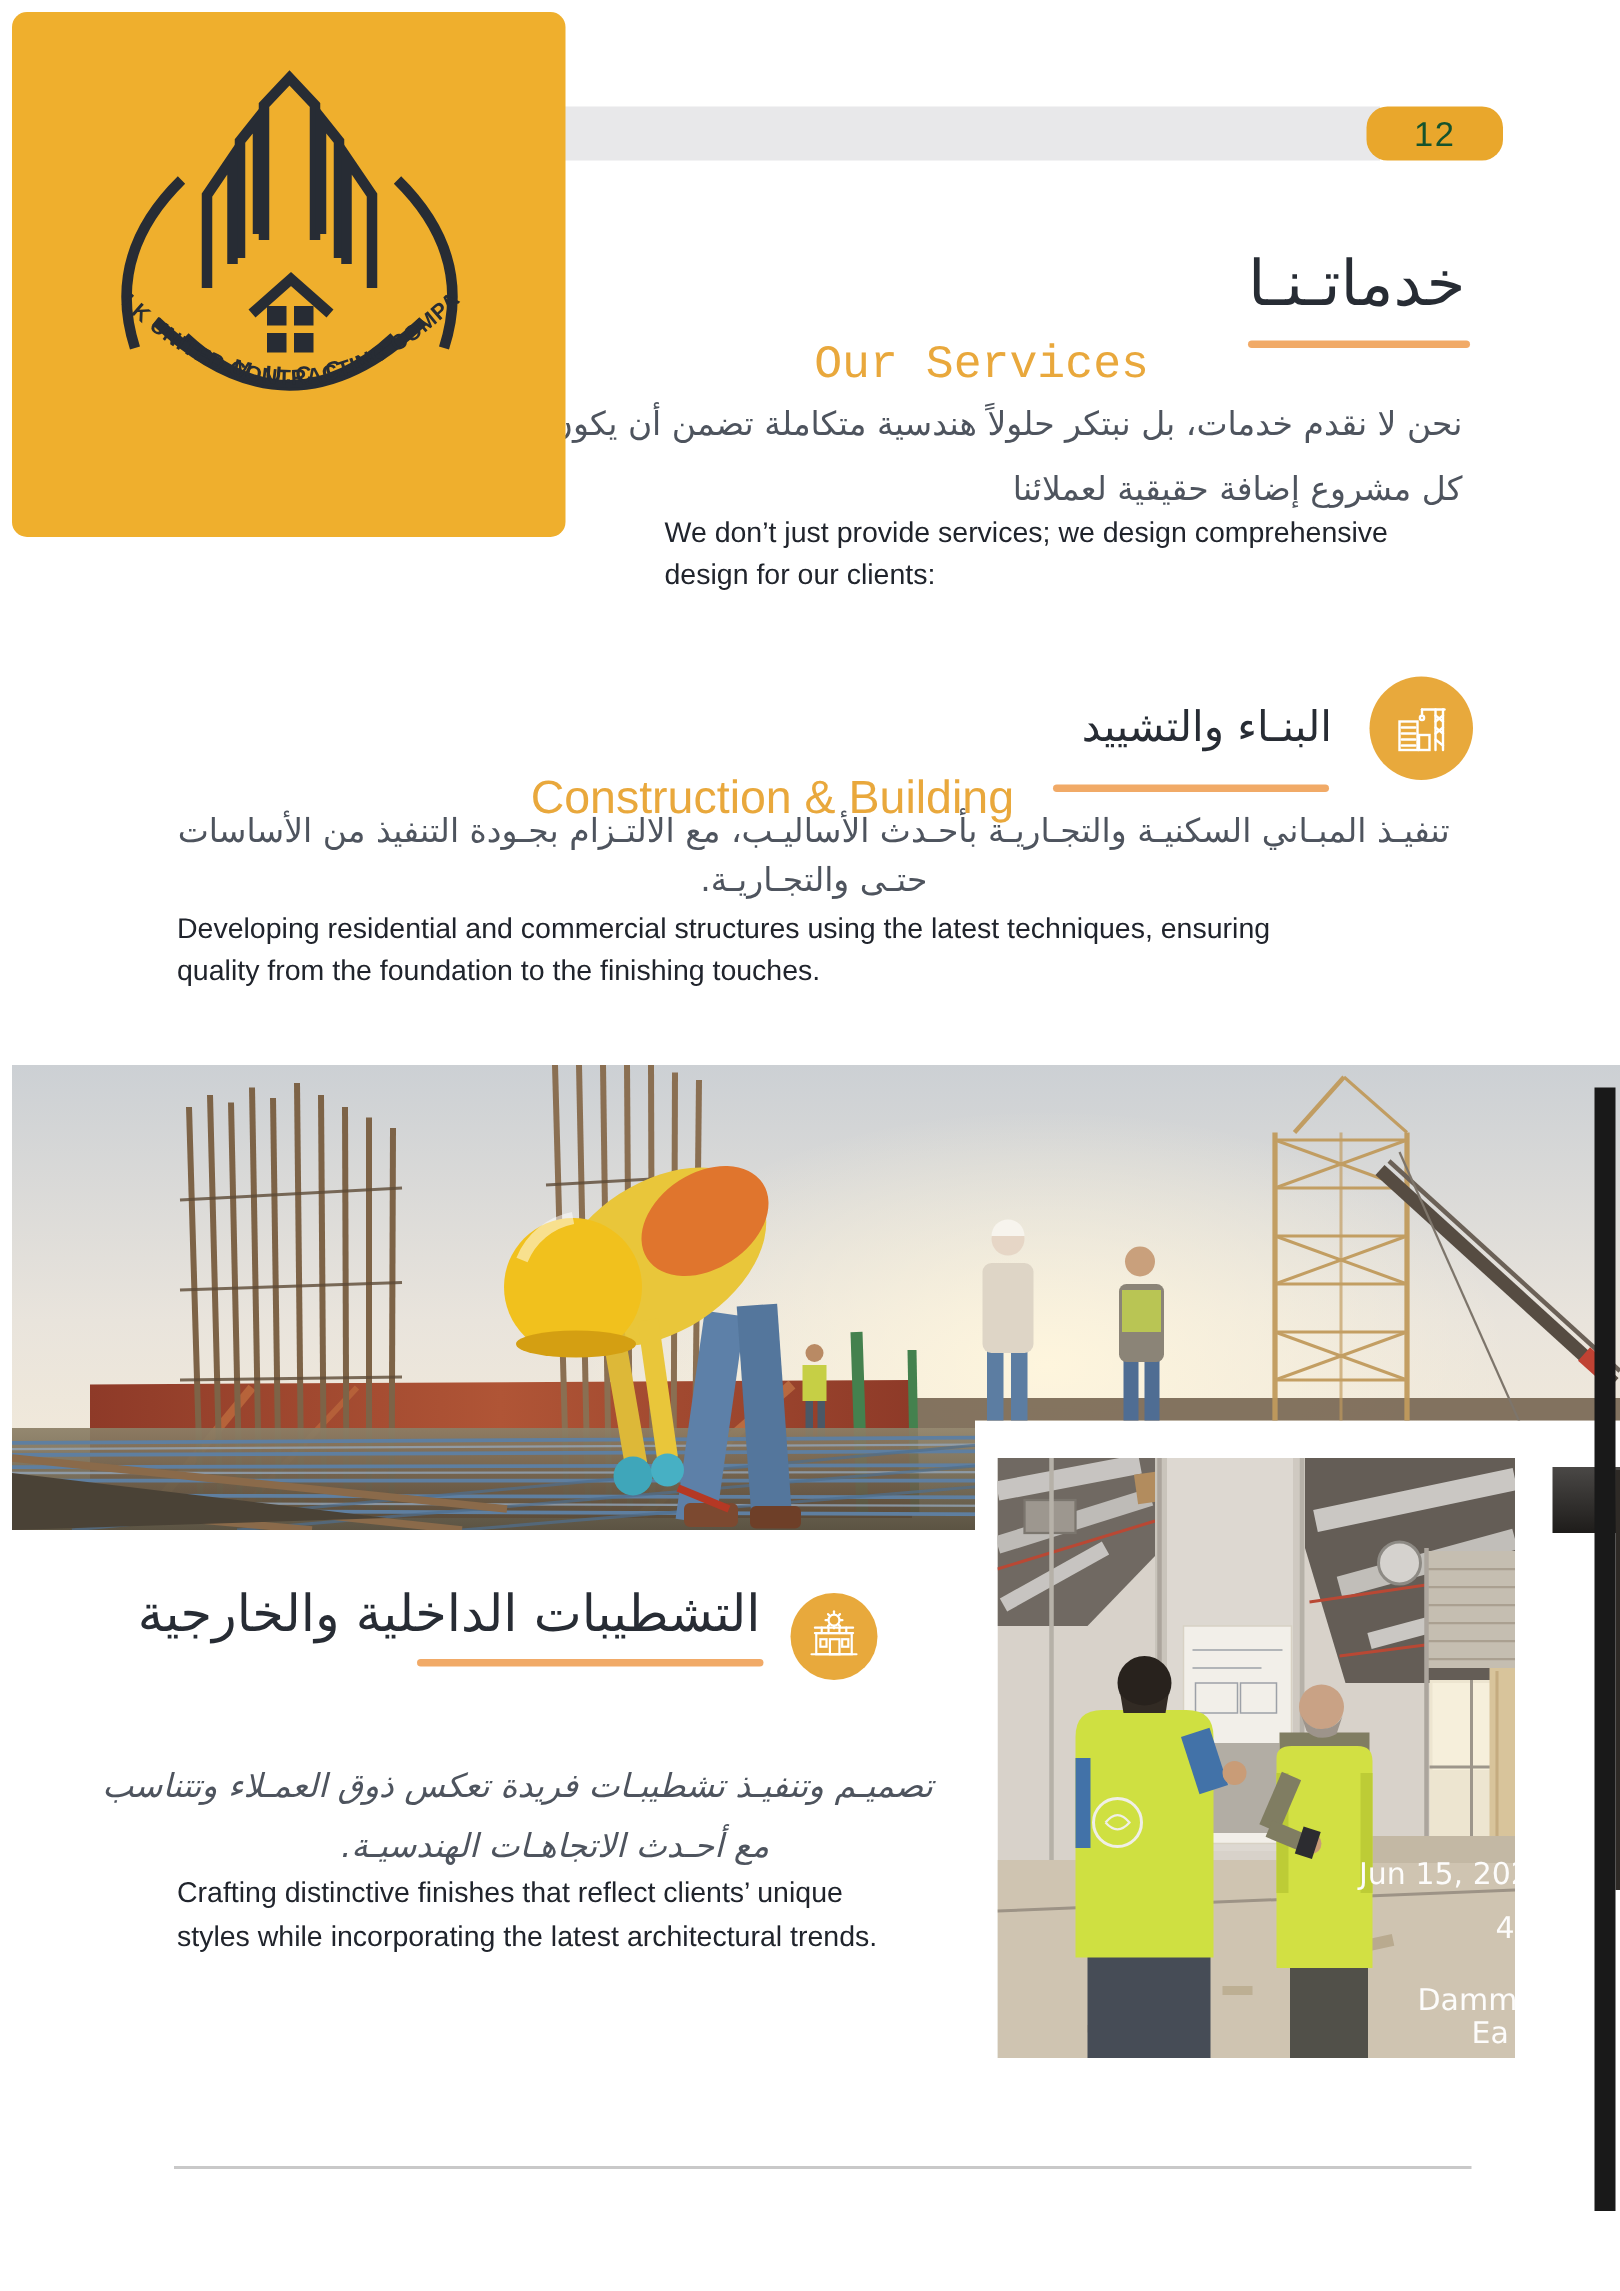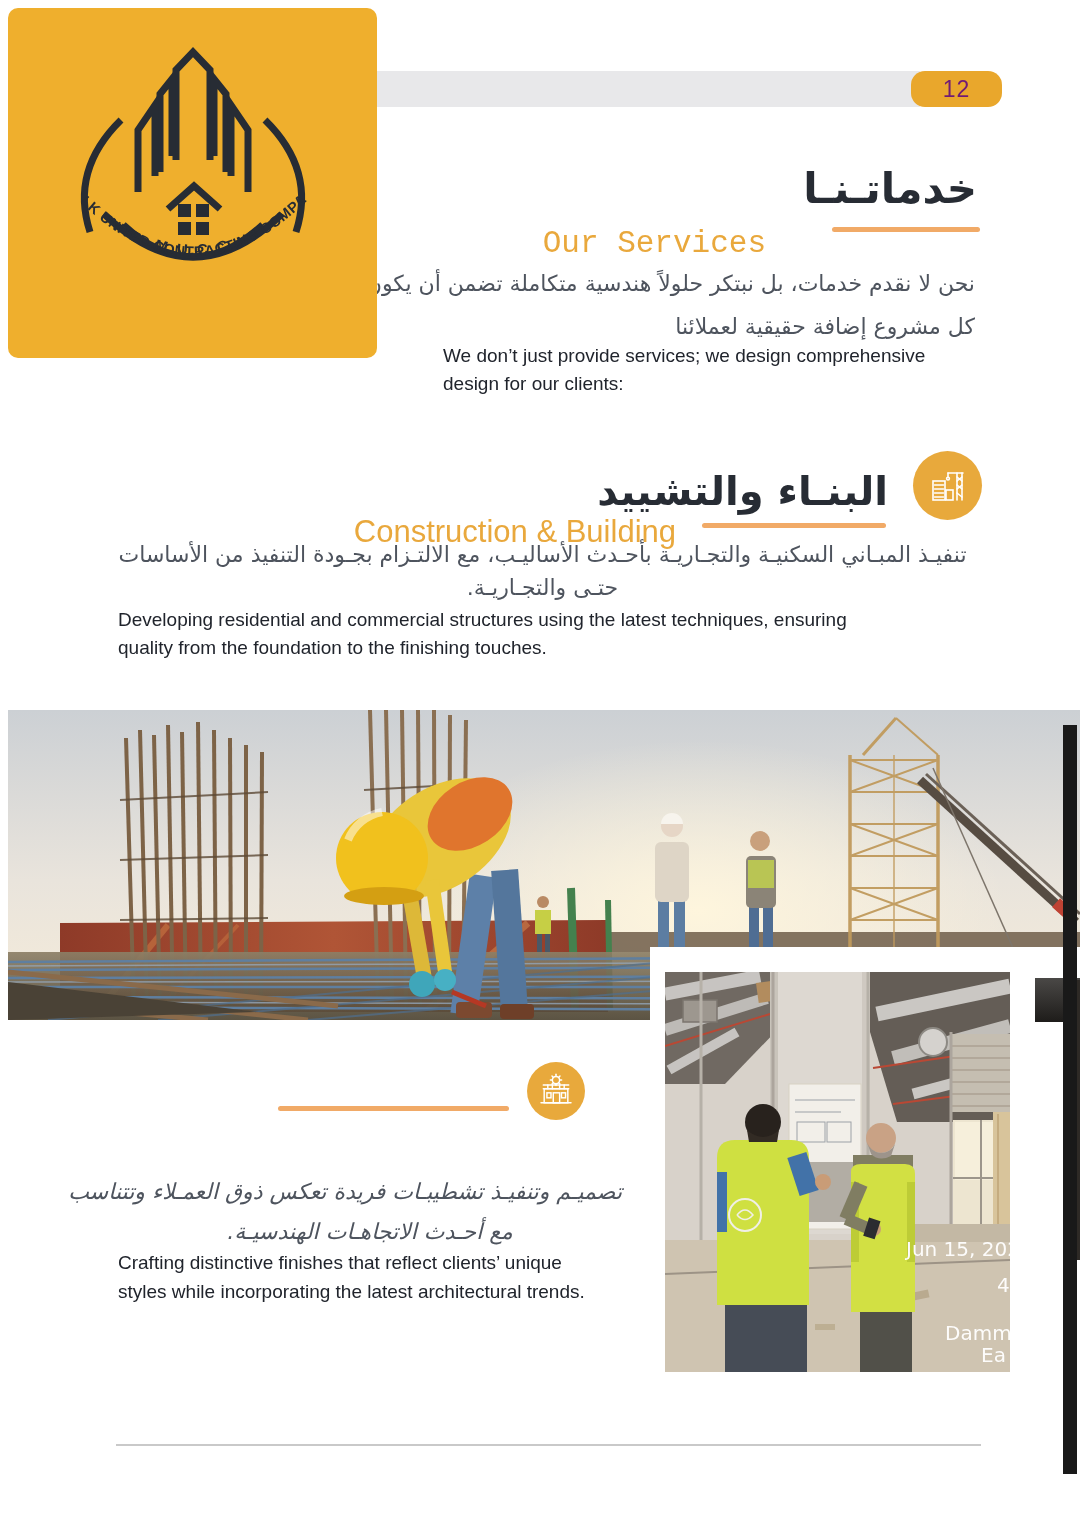--- a/index.html
+++ b/index.html
@@ -4,41 +4,41 @@
 <style>
   html,body{margin:0;padding:0;background:#ffffff;}
   .page{position:relative;width:1080px;height:1527px;background:#ffffff;overflow:hidden;
         font-family:"Liberation Sans","DejaVu Sans",sans-serif;}
   .abs{position:absolute;}
 
   
   .top-bar{left:8px;top:71px;width:912px;height:36px;background:#E8E8EA;border-radius:18px 0 0 18px;z-index:1;}
   .page-badge{left:911px;top:71px;width:91px;height:36px;background:#E9A72C;border-radius:14px;
               display:flex;align-items:center;justify-content:center;z-index:2;
-              color:#701a75;font-size:23px;font-weight:500;letter-spacing:1px;}
+              color:#14532d;font-size:23px;font-weight:500;letter-spacing:1px;}
   .logo-box{left:8px;top:8px;width:369px;height:350px;background:#EFAF2D;border-radius:10px;z-index:3;}
 
   
   .ar{direction:rtl;font-family:"DejaVu Sans",sans-serif;}
-  .h-ar{color:#272C34;font-weight:bold;white-space:nowrap;}
+  .h-ar{color:#272C34;font-weight:normal;white-space:nowrap;}
   .h-en{color:#E9A83C;white-space:nowrap;}
   .underline{background:#F1AA67;height:5px;border-radius:2.5px;}
   .body-ar{color:#4E545E;font-size:22px;line-height:34px;white-space:nowrap;}
   .body-en{color:#20242C;font-size:19px;line-height:27.5px;white-space:nowrap;font-weight:400;}
 
   .svc-title{right:103px;top:164px;font-size:42px;}
   .svc-underline{left:832px;top:227px;width:148px;}
   .svc-title-en{right:314px;top:226px;font-size:31px;font-family:Liberation Mono, monospace;}
   .svc-intro-ar{right:105px;top:262px;text-align:right;line-height:43px;}
   .svc-intro-en{left:443px;top:342px;}
 
   .icon-circle{width:69px;height:69px;border-radius:50%;background:#E8A93C;
                display:flex;align-items:center;justify-content:center;}
   .c-icon{left:913px;top:451px;}
-  .c-title{right:192px;top:468px;font-size:40px;}
+  .c-title{right:192px;top:468px;font-size:28px;}
   .c-underline{left:702px;top:523px;width:184px;}
   .c-title-en{right:404px;top:514px;font-size:31px;}
   .c-desc-ar{left:105px;top:538px;width:875px;text-align:center;line-height:33px;}
   .c-desc-en{left:118px;top:606px;}
 
   .f-icon{left:527px;top:1062px;width:58px;height:58px;}
   .f-title{right:573px;top:1056px;font-size:34px;}
   .f-underline{left:278px;top:1106px;width:231px;}
   .f-title-en{left:118px;top:1112px;font-size:31px;}
   .f-desc-ar{left:118px;top:1172px;width:504px;text-align:center;line-height:40px;font-style:italic;}
@@ -318,20 +318,21 @@
         <line x1="26" y1="15.5" x2="26" y2="19.5"></line>
           <line x1="31" y1="15.5" x2="31" y2="19.5"></line>
         <rect x="9" y="19.5" width="26" height="15.5"></rect>
         <rect x="19" y="24" width="7" height="11"></rect>
         <rect x="12" y="24" width="4.5" height="5.5"></rect>
           <rect x="28" y="24" width="4.5" height="5.5"></rect>
         <line x1="5.5" y1="35" x2="38.5" y2="35"></line>
       </g>
     </svg>
   </div>
+  <div class="abs ar h-ar f-title">التشطيبات الداخلية والخارجية</div>
   <div class="abs underline f-underline"></div>
 
   <div class="abs ar body-ar f-desc-ar">
     <div>تصميـم وتنفيـذ تشطيبـات فريدة تعكس ذوق العمـلاء وتتناسب</div>
     <div>مع أحـدث الاتجاهـات الهندسيـة.</div>
   </div>
   <div class="abs body-en f-desc-en">
     <div>Crafting distinctive finishes that reflect clients’ unique</div>
     <div>styles while incorporating the latest architectural trends.</div>
   </div>

